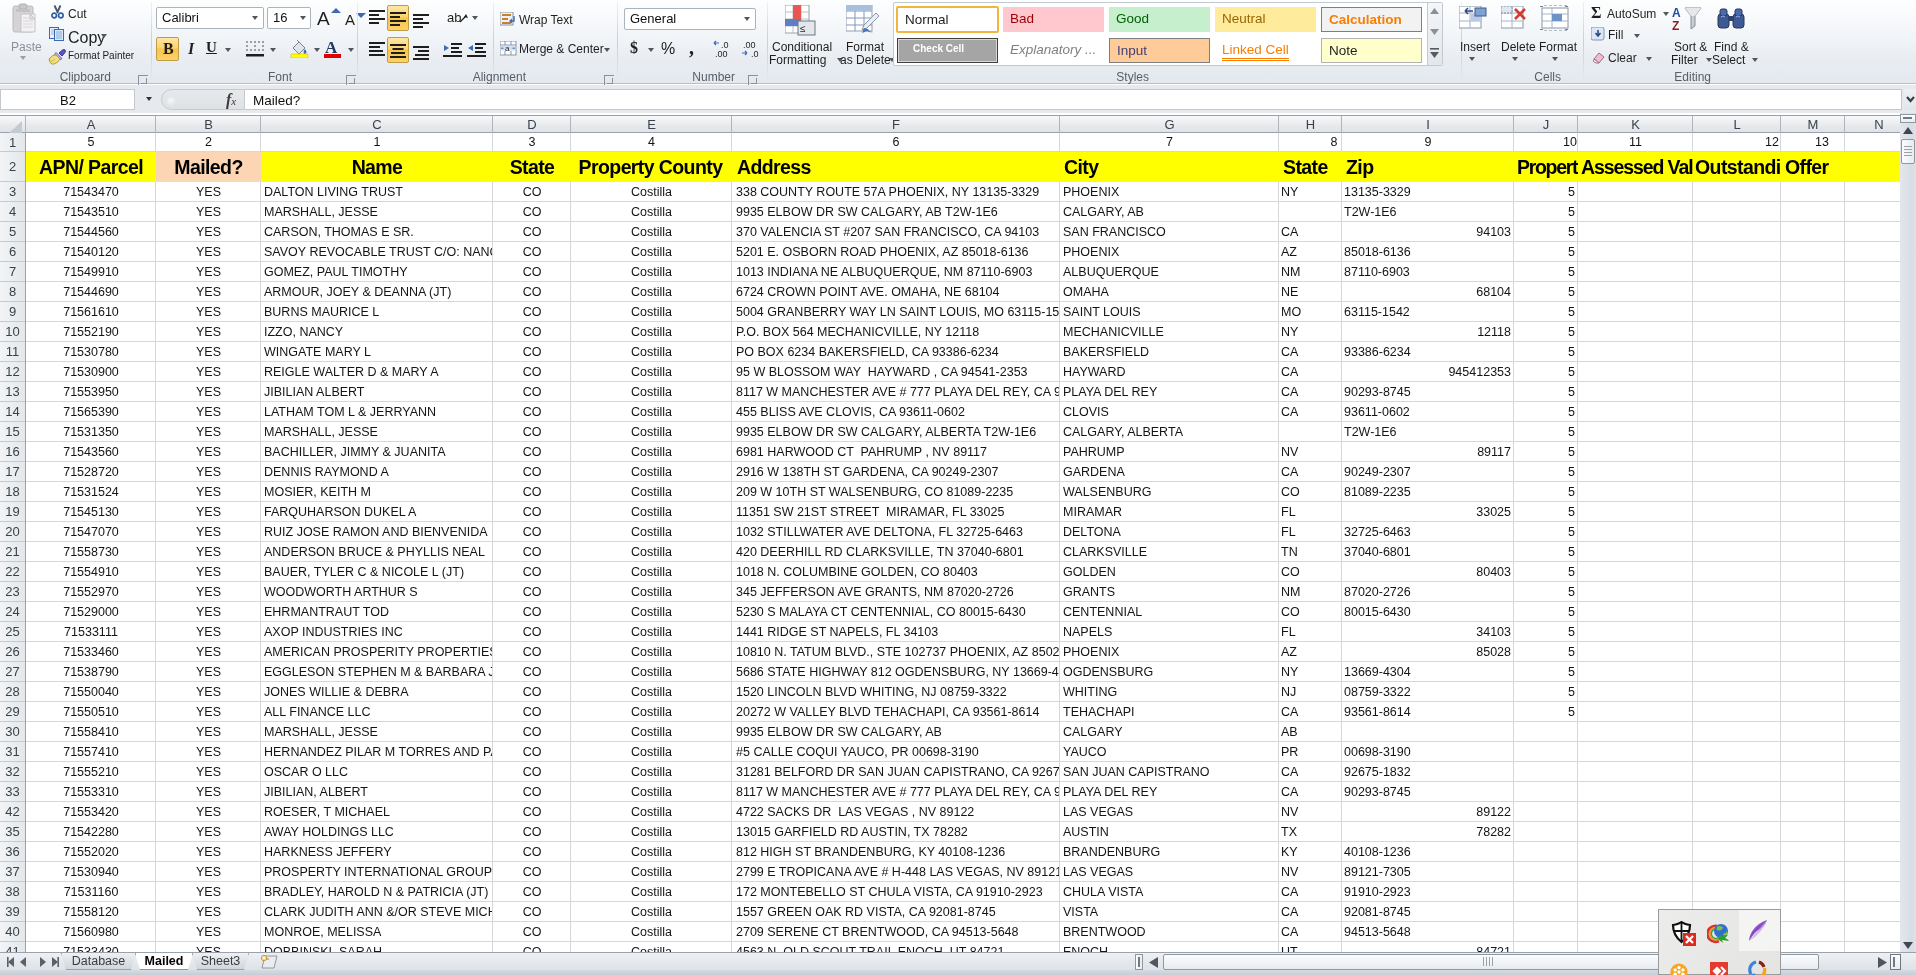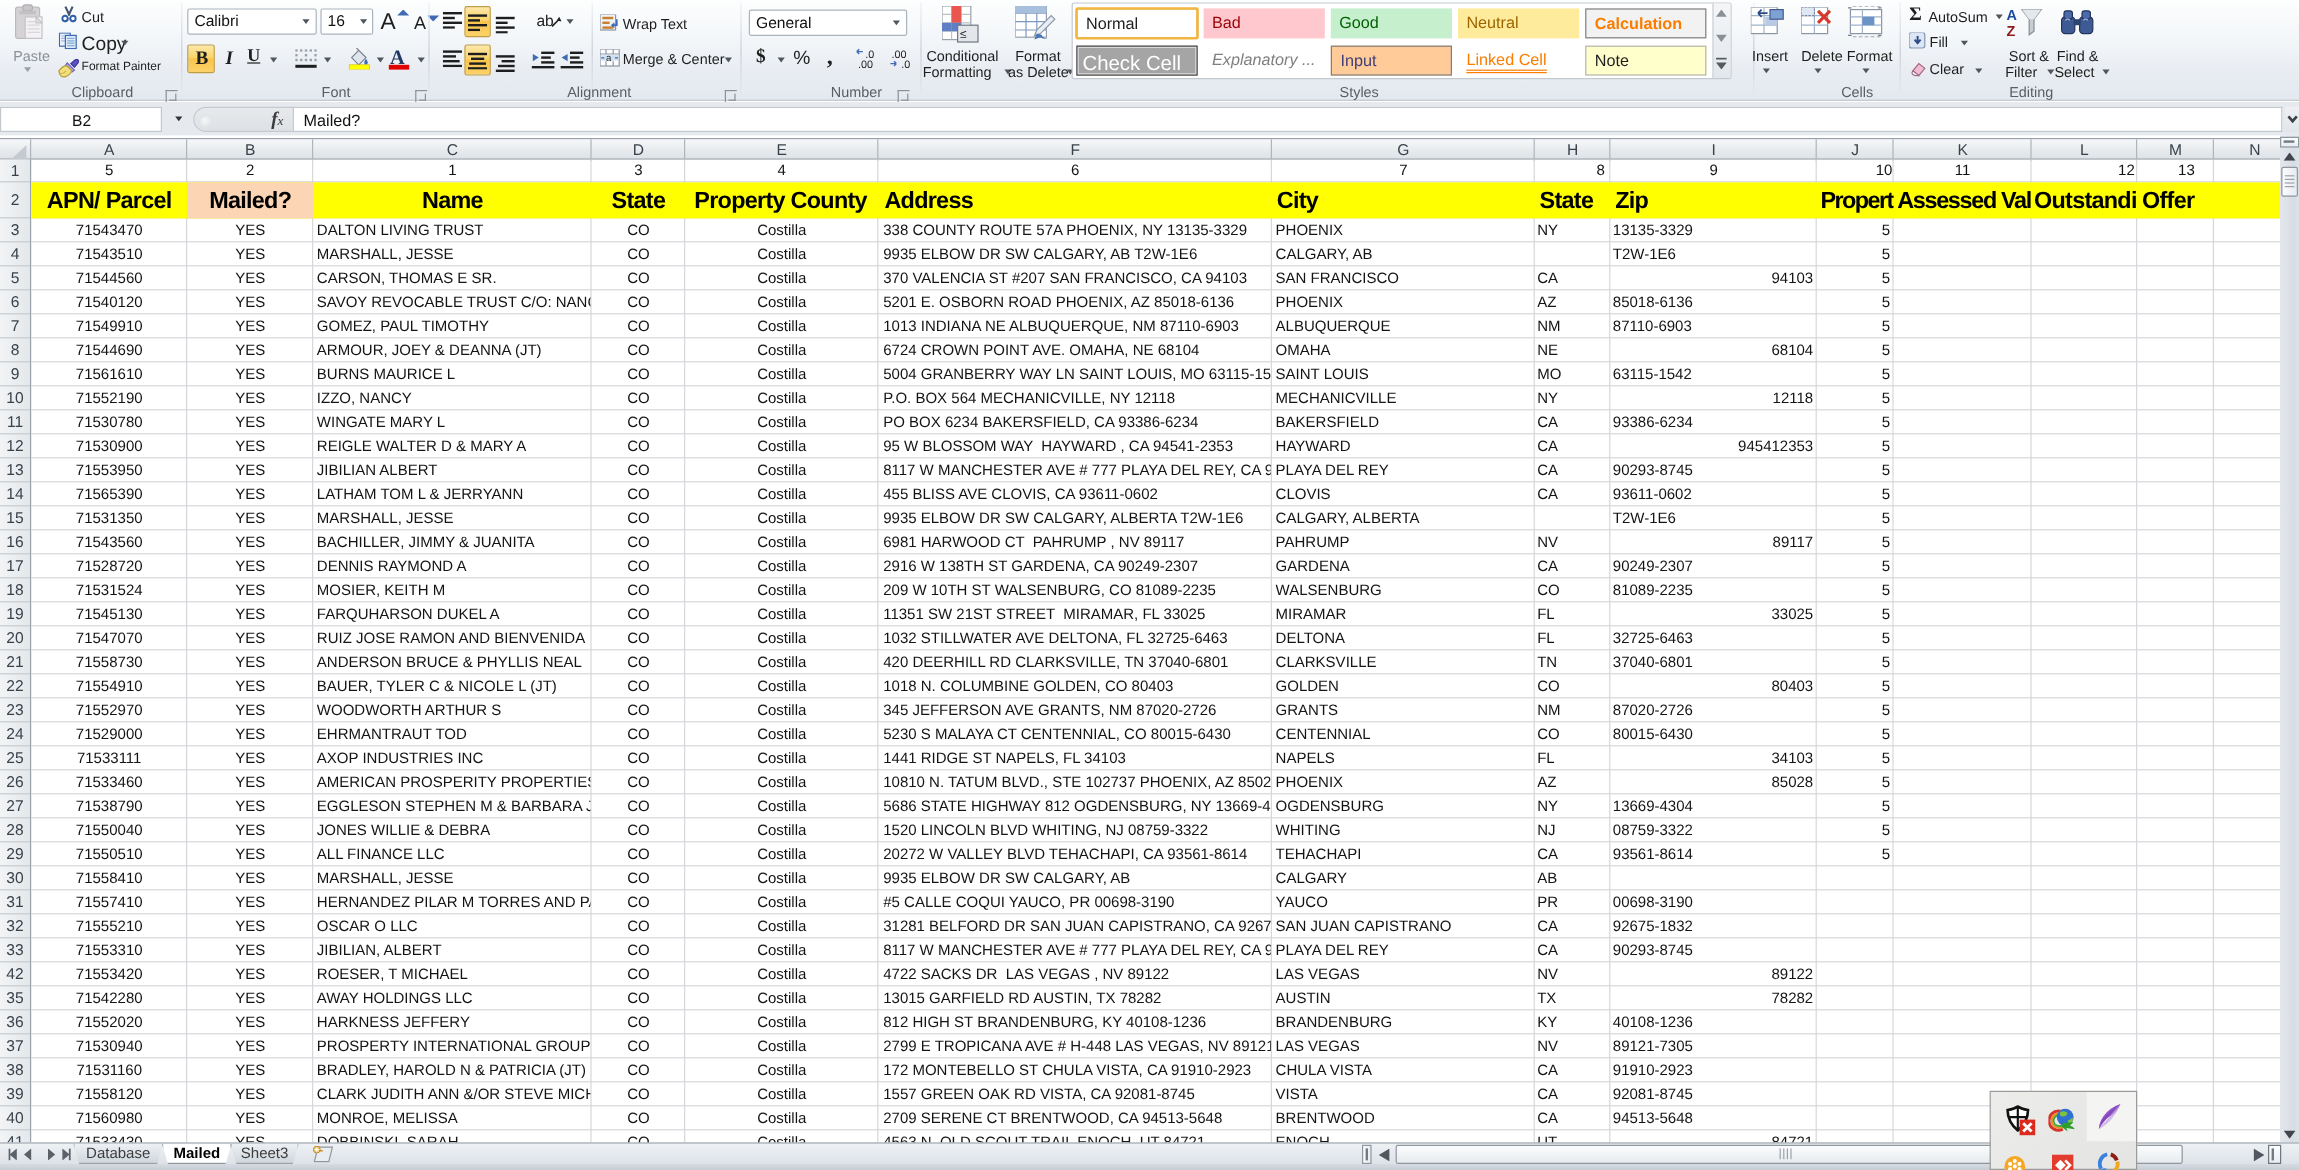--- a/index.html
+++ b/index.html
@@ -327,21 +327,21 @@
       <div class="ab" style="left:1109px;top:7px;width:101px;height:25px;background:#c6efce;">
         <span class="ab" style="left:7px;top:4px;font-size:13.5px;color:#006100;font-weight:normal;font-style:normal;white-space:nowrap">Good</span>
       </div>
       <div class="ab" style="left:1215px;top:7px;width:101px;height:25px;background:#ffeb9c;">
         <span class="ab" style="left:7px;top:4px;font-size:13.5px;color:#9c6500;font-weight:normal;font-style:normal;white-space:nowrap">Neutral</span>
       </div>
       <div class="ab" style="left:1321px;top:7px;width:101px;height:25px;background:#f2f2f2;border:1px solid #7f7f7f;">
         <span class="ab" style="left:7px;top:4px;font-size:13.5px;color:#fa7d00;font-weight:bold;font-style:normal;white-space:nowrap">Calculation</span>
       </div>
       <div class="ab" style="left:897px;top:38px;width:101px;height:25px;background:#a5a5a5;border:1px solid #3f3f3f;">
-        <span class="ab" style="left:4px;top:4px;font-size:17px;color:#ffffff;font-weight:normal;font-style:normal;white-space:nowrap">Check Cell</span>
+        <span class="ab" style="left:15px;top:4px;font-size:10px;color:#ffffff;font-weight:bold;font-style:normal;white-space:nowrap">Check Cell</span>
       </div>
       <div class="ab" style="left:898px;top:39px;width:99px;height:23px;border:1px solid #d8d8d8;pointer-events:none"></div>
       <div class="ab" style="left:1003px;top:38px;width:101px;height:25px;background:#fff;">
         <span class="ab" style="left:7px;top:4px;font-size:13.5px;color:#7f7f7f;font-weight:normal;font-style:italic;white-space:nowrap">Explanatory ...</span>
       </div>
       <div class="ab" style="left:1109px;top:38px;width:101px;height:25px;background:#ffcc99;border:1px solid #7f7f7f;">
         <span class="ab" style="left:7px;top:4px;font-size:13.5px;color:#3f3f76;font-weight:normal;font-style:normal;white-space:nowrap">Input</span>
       </div>
       <div class="ab" style="left:1215px;top:38px;width:101px;height:25px;background:#fff;text-decoration:underline;">
         <span class="ab" style="left:7px;top:4px;font-size:13.5px;color:#fa7d00;font-weight:normal;font-style:normal;white-space:nowrap"><span style="border-bottom:3px double #fa7d00;padding-bottom:1px">Linked Cell</span></span>

